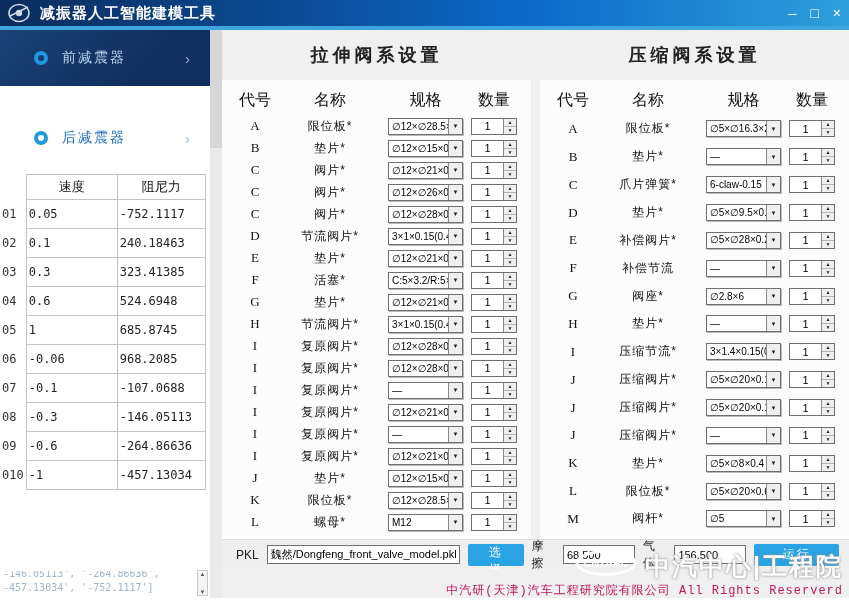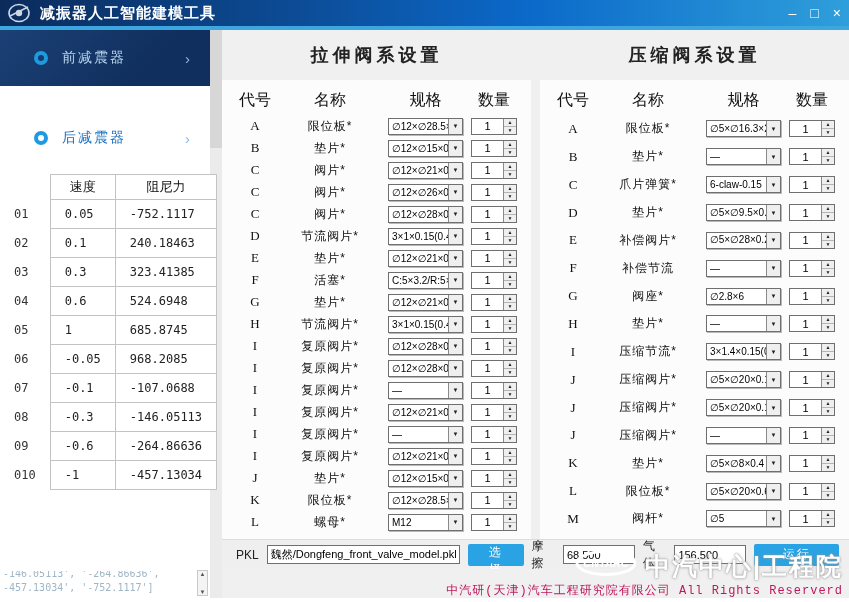--- a/index.html
+++ b/index.html
@@ -21,21 +21,21 @@
   .sidebar { position:relative; width:210px; flex:none; background:#fff; height:100%; }
   .nav-item { height:56px; display:flex; align-items:center; padding:0 18px 0 34px; font-size:14px; letter-spacing:2px; }
   .nav-item.selected { background:linear-gradient(135deg,#1c4176 0%,#102f5e 70%); color:#b9d6f0; }
   .nav-item.plain { margin-top:24px; color:#1a6ebd; background:#fff; }
   .radio-icon { width:14px; height:14px; border-radius:50%; border:4px solid #1e9be0; margin-right:14px; flex:none; }
   .nav-item.plain .radio-icon { background:#fff; }
   .nav-chev { margin-left:auto; font-size:15px; color:#8db8e2; }
 
   .stable-wrap { margin-top:8px; }
   table.stable { border-collapse:collapse; margin-left:0; font-family:"DejaVu Sans Mono", monospace; font-size:12px; color:#222; }
-  table.stable th, table.stable td { border:1px solid #c3c3c3; height:29px; padding:0 14px; background:#fff; }
+  table.stable th, table.stable td { border:1px solid #c3c3c3; height:29px; padding:0 2px; background:#fff; }
   table.stable th { font-family:"Liberation Sans", sans-serif; font-weight:normal; font-size:13px; height:25px; color:#111; }
   table.stable th.c1 { width:91px; } table.stable th.c2 { width:88px; }
   td.rownum, th.rownum { border:none !important; background:transparent !important; width:26px; padding:0 3px; text-align:left; font-size:12px; color:#333; }
 
   .log-lines { position:absolute; left:3px; bottom:0; width:192px; height:27px; overflow:hidden;
     font-family:"DejaVu Sans Mono", monospace; font-size:10px; line-height:14px; color:#9fb6c6; white-space:nowrap; }
   .log-lines div:first-child { margin-top:-4px; }
   .mini-scroll { position:absolute; right:2px; bottom:2px; width:11px; height:26px; border:1px solid #c9c9c9; background:#f4f4f4;
     display:flex; flex-direction:column; justify-content:space-between; align-items:center; font-size:6px; color:#555; }
 
@@ -146,21 +146,21 @@
                 <td>0.6</td>
                 <td>524.6948</td>
               </tr>
               <tr>
                 <td class="rownum">05</td>
                 <td>1</td>
                 <td>685.8745</td>
               </tr>
               <tr>
                 <td class="rownum">06</td>
-                <td>-0.05</td>
+                <td>-0.06</td>
                 <td>968.2085</td>
               </tr>
               <tr>
                 <td class="rownum">07</td>
                 <td>-0.1</td>
                 <td>-107.0688</td>
               </tr>
               <tr>
                 <td class="rownum">08</td>
                 <td>-0.3</td>

